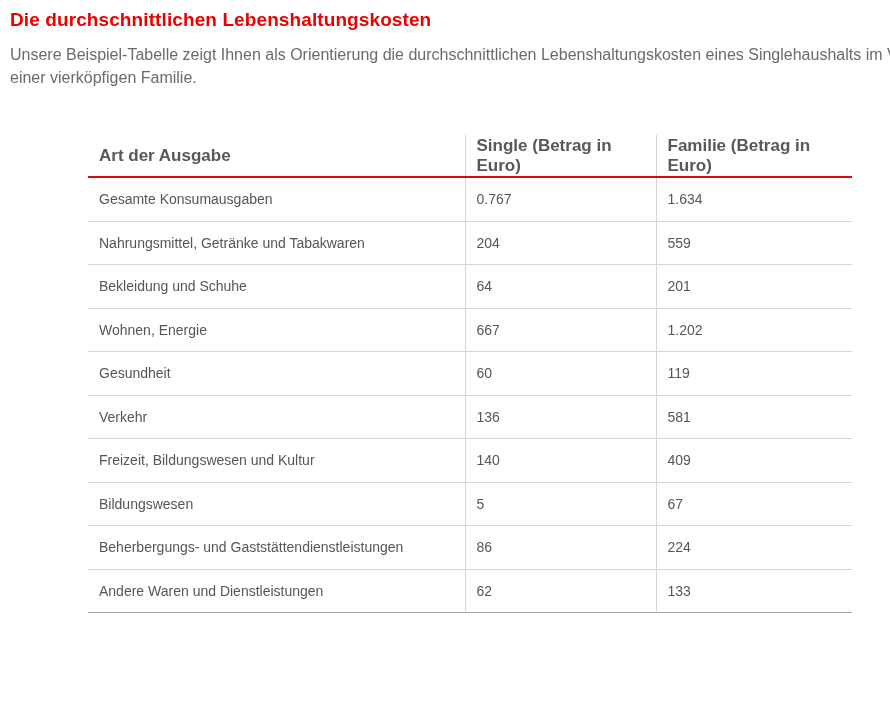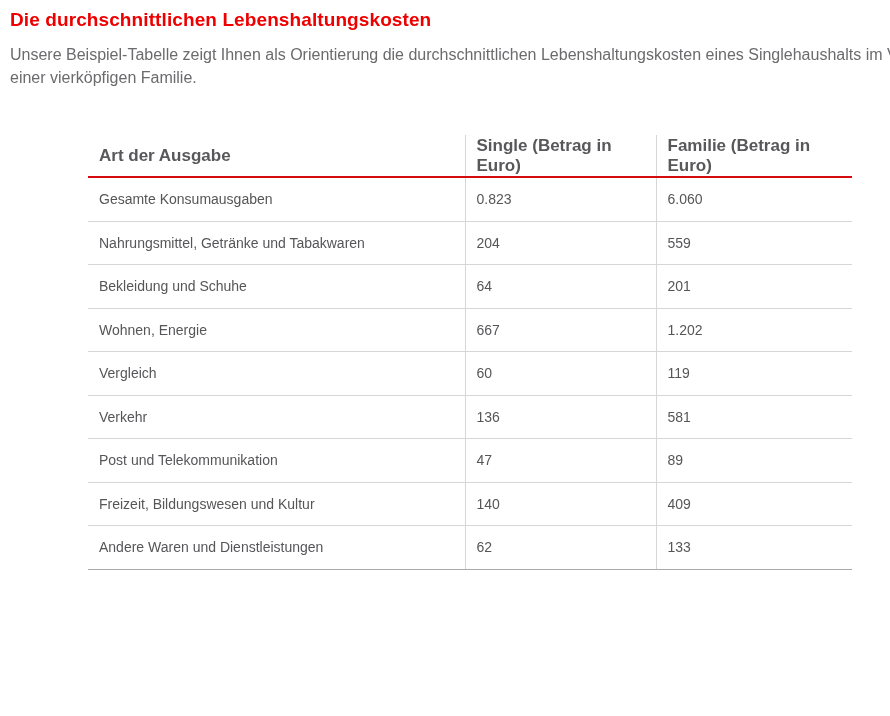--- a/index.html
+++ b/index.html
@@ -83,57 +83,62 @@
     <thead>
       <tr>
         <th>Art der Ausgabe</th>
         <th>Single (Betrag in Euro)</th>
         <th>Familie (Betrag in Euro)</th>
       </tr>
     </thead>
     <tbody>
       <tr>
         <td>Gesamte Konsumausgaben</td>
-        <td>0.823</td>
-        <td>6.060</td>
+        <td>0.767</td>
+        <td>1.634</td>
       </tr>
       <tr>
         <td>Nahrungsmittel, Getränke und Tabakwaren</td>
         <td>204</td>
         <td>559</td>
       </tr>
       <tr>
         <td>Bekleidung und Schuhe</td>
         <td>64</td>
         <td>201</td>
       </tr>
       <tr>
         <td>Wohnen, Energie</td>
         <td>667</td>
         <td>1.202</td>
       </tr>
       <tr>
-        <td>Vergleich</td>
+        <td>Gesundheit</td>
         <td>60</td>
         <td>119</td>
       </tr>
       <tr>
         <td>Verkehr</td>
         <td>136</td>
         <td>581</td>
       </tr>
       <tr>
-        <td>Post und Telekommunikation</td>
-        <td>47</td>
-        <td>89</td>
-      </tr>
-      <tr>
         <td>Freizeit, Bildungswesen und Kultur</td>
         <td>140</td>
         <td>409</td>
+      </tr>
+      <tr>
+        <td>Bildungswesen</td>
+        <td>5</td>
+        <td>67</td>
+      </tr>
+      <tr>
+        <td>Beherbergungs- und Gaststättendienstleistungen</td>
+        <td>86</td>
+        <td>224</td>
       </tr>
       <tr>
         <td>Andere Waren und Dienstleistungen</td>
         <td>62</td>
         <td>133</td>
       </tr>
     </tbody>
   </table>
 
 </div>

